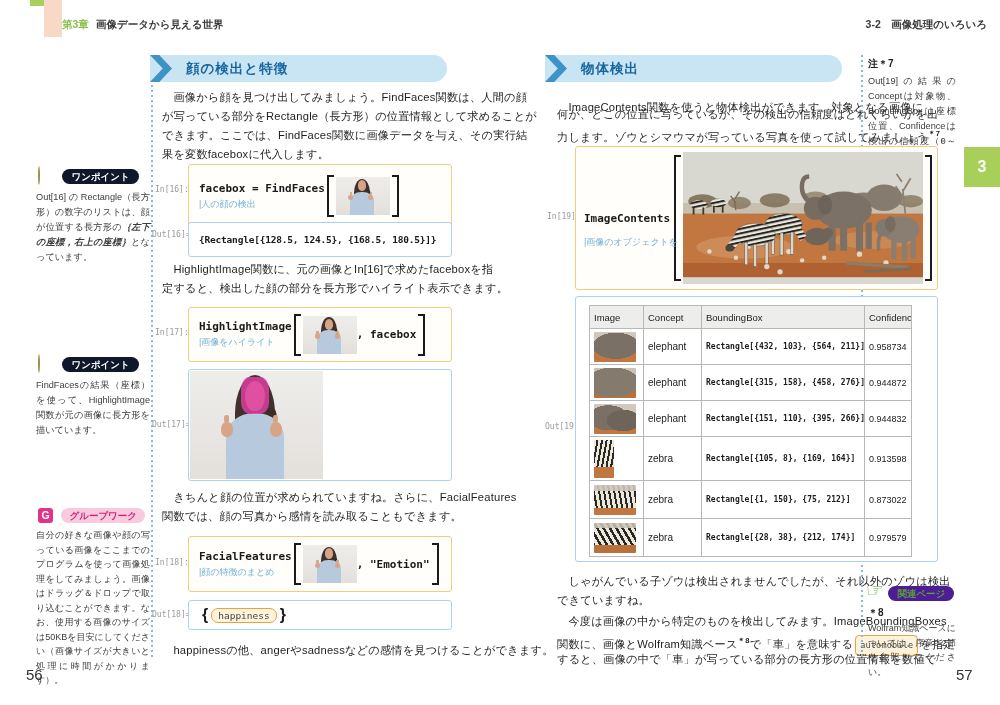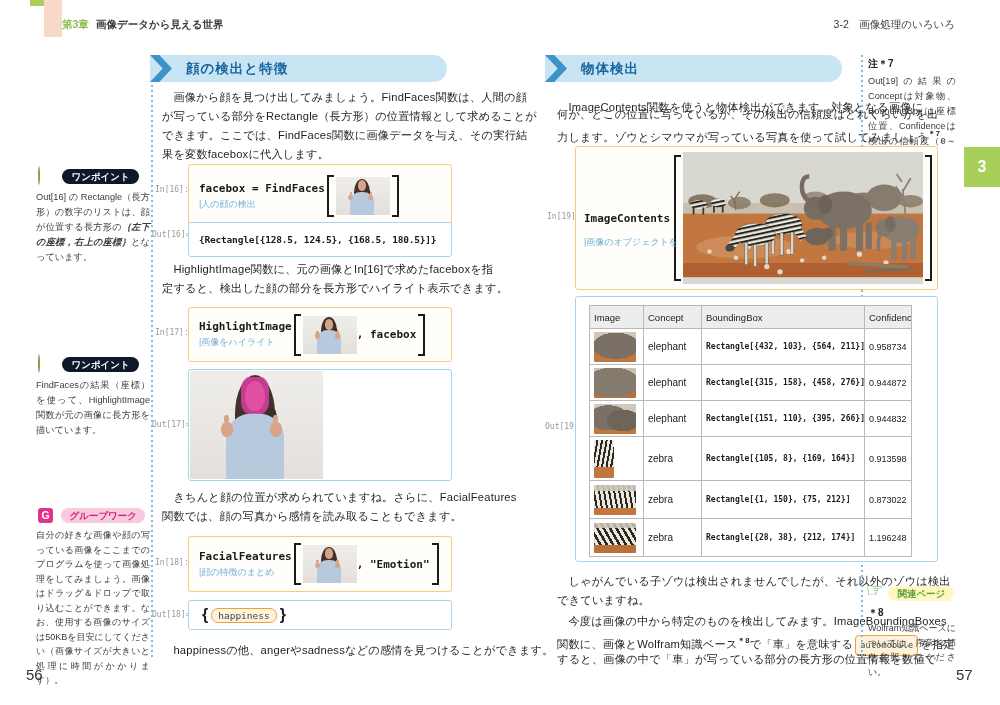--- a/index.html
+++ b/index.html
@@ -2,21 +2,21 @@
 <html><head>
 <meta charset="utf-8">
 <style>
   html,body{margin:0;padding:0;background:#ffffff;}
   #stage{position:relative;width:1000px;height:705px;background:#ffffff;overflow:hidden;
          font-family:"Liberation Sans","DejaVu Sans",sans-serif;color:#222;}
   .abs{position:absolute;}
   
   .hdr-ch{font-size:10.5px;font-weight:bold;color:#8cbf4e;}
   .hdr-title{font-size:10.5px;font-weight:bold;color:#3a3a3a;}
-  .hdr-right{font-size:10.5px;font-weight:normal;color:#3a3a3a;text-align:right;}
+  .hdr-right{font-size:10.5px;font-weight:bold;color:#3a3a3a;text-align:right;margin-left:32px;}
   .pagenum{font-size:15px;color:#333;}
   
   .deco-green{background:#a8cf5a;}
   .deco-peach{background:#f8d8c6;}
   .chap-tab{background:#a8cf5a;color:#fff;font-weight:bold;font-size:16px;
             display:flex;align-items:center;justify-content:center;}
   .vdots{width:2px;background-image:repeating-linear-gradient(to bottom,#85bcdd 0 2px,transparent 2px 5px);}
   
   .banner{height:27px;background:#c9e5f4;border-radius:0 14px 14px 0;position:absolute;}
   .banner .chev{position:absolute;left:0;top:0;width:22px;height:27px;background:#3d92c6;
@@ -376,35 +376,35 @@
         <td class="td-concept">zebra</td>
         <td class="td-bbox">Rectangle[{1, 150}, {75, 212}]</td>
         <td class="td-conf">0.873022</td>
       </tr>
       <tr style="height:38px;">
         <td>
               <span class="thumb tz3"></span>
             </td>
         <td class="td-concept">zebra</td>
         <td class="td-bbox">Rectangle[{28, 38}, {212, 174}]</td>
-        <td class="td-conf">1.196248</td>
+        <td class="td-conf">0.979579</td>
       </tr>
     </tbody>
       </table>
   </div>
 
   <div class="pline" style="left:557px;top:572px;">　しゃがんでいる子ゾウは検出されませんでしたが、それ以外のゾウは検出</div>
   <div class="pline" style="left:557px;top:591px;">できていますね。</div>
   <div class="pline" style="left:557px;top:612px;">　今度は画像の中から特定のものを検出してみます。ImageBoundingBoxes</div>
   <div class="pline" style="left:557px;top:631px;">
     <span>関数に、画像とWolfram知識ベース</span><span class="sup">＊8</span><span>で「車」を意味する</span><span class="wbadge inline">automobile</span><span>を指定</span>
   </div>
   <div class="pline" style="left:557px;top:650px;">すると、画像の中で「車」が写っている部分の長方形の位置情報を数値で</div>
 
   <div class="abs" style="left:866px;top:580px;z-index:2;">
     <span class="hand">☞</span>
-    <span class="badge-green" style="background:#fef9c3;color:#5d9e3a;">関連ページ</span>
+    <span class="badge-green" style="background:#4c1d95;color:#5d9e3a;">関連ページ</span>
   </div>
   <div class="abs note-title" style="left:868px;top:606px;">＊8</div>
   <div class="abs sidetext" style="left:868px;top:621px;width:88px;font-size:9px;line-height:14.5px;">Wolfram知識ベースについては、序章0-2節を参照してください。</div>
 
   <div class="abs pagenum" style="left:956px;top:666px;">57</div>
 </div>
 
 </body></html>

